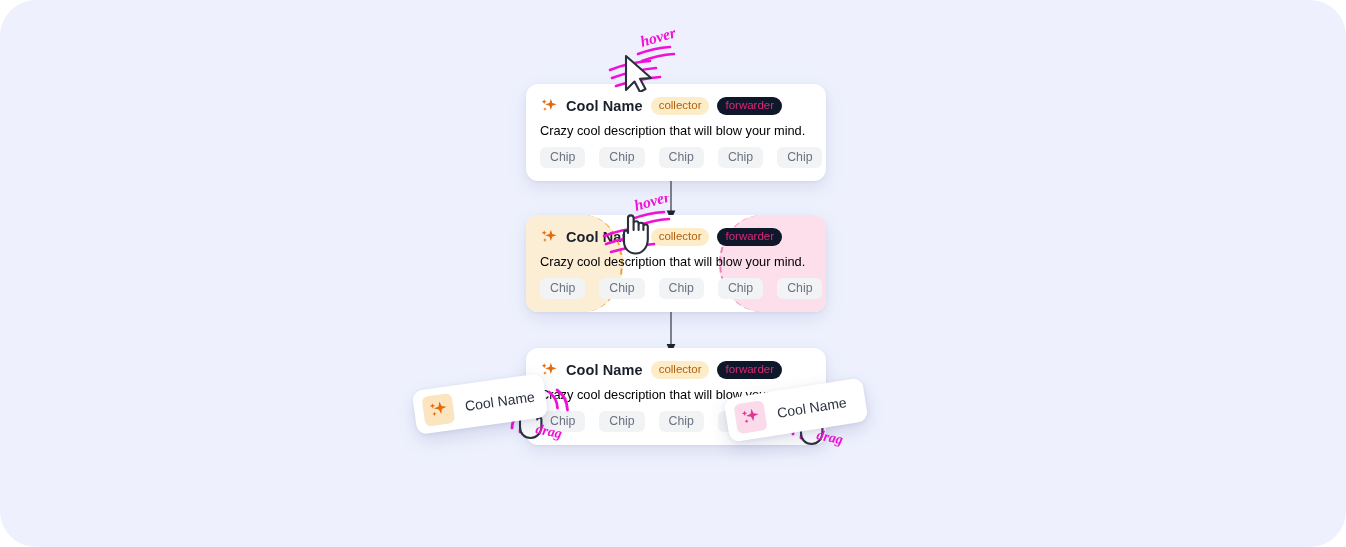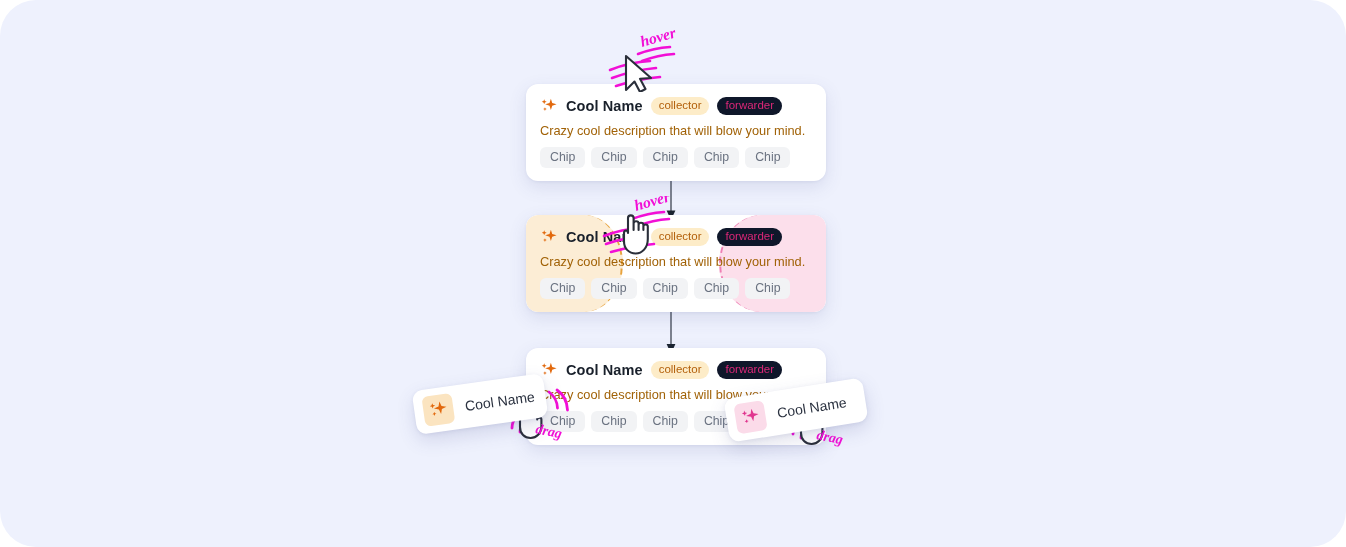--- a/index.html
+++ b/index.html
@@ -41,24 +41,24 @@
     font-size:11.5px;
     padding:2.5px 8px 3.5px 8px;
     border-radius:999px;
     white-space:nowrap;
     line-height:1;
   }
   .badge-collector{background:#fdecc8;color:#b3600b;}
   .badge-forwarder{background:#0f172a;color:#db2777;}
   .card-desc{
     margin-top:7px;
-    font-size:12.8px;color:#a16207;white-space:nowrap;
+    font-size:12.8px;color:#000000;white-space:nowrap;
   }
   .chips{
-    margin-top:9px;display:flex;gap:6px;
+    margin-top:9px;display:flex;gap:14px;
   }
   .chip{
     background:#f2f3f5;color:#6a7280;
     font-size:12.3px;
     padding:4px 10px 5px 10px;
     border-radius:6px;line-height:1;
   }
 
   
   .card2{overflow:hidden;}

